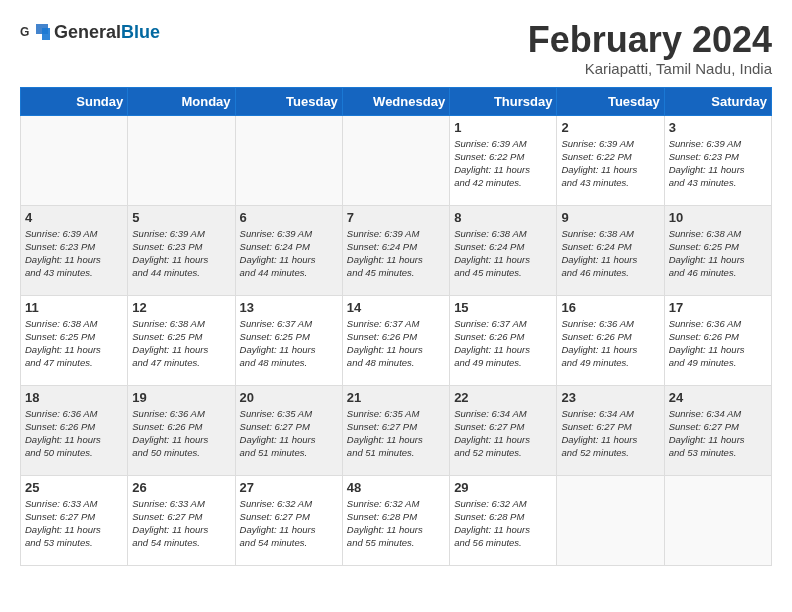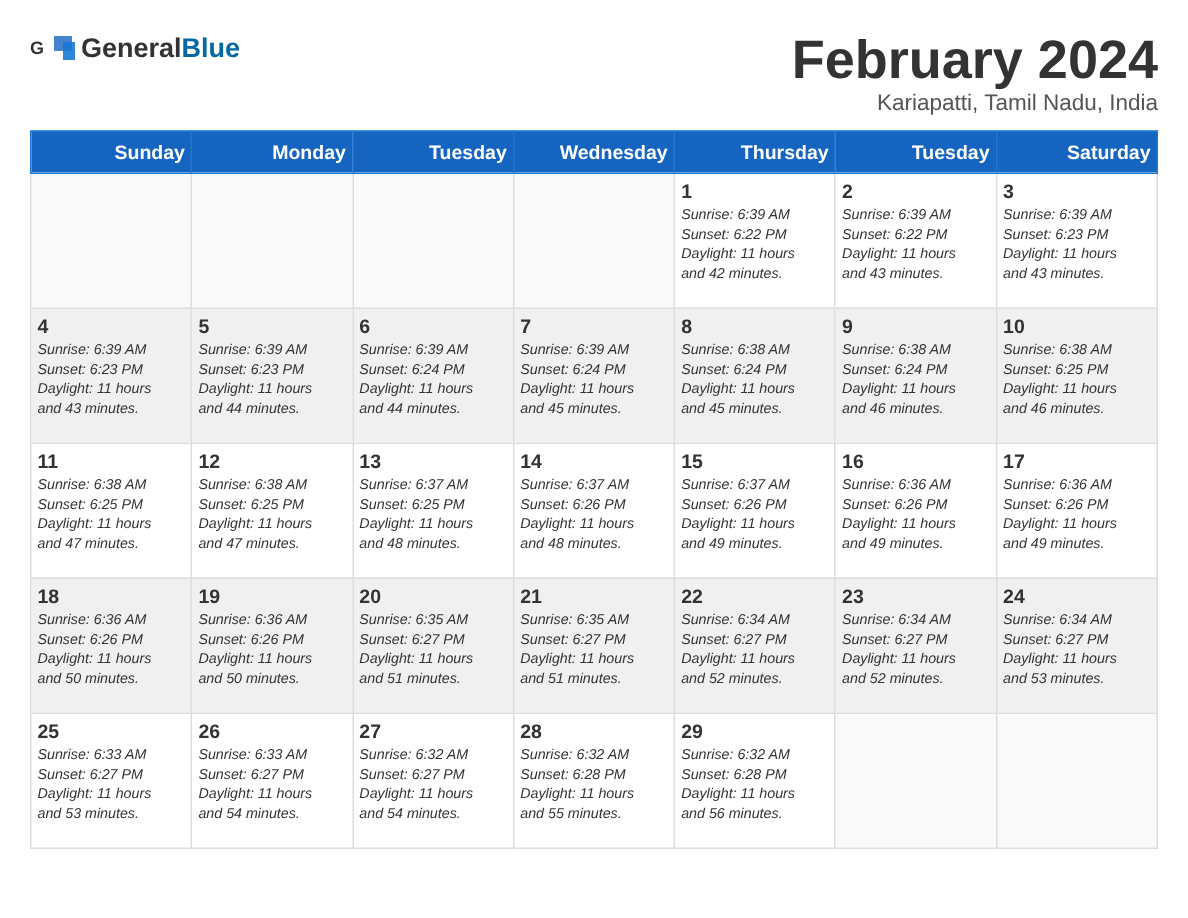--- a/index.html
+++ b/index.html
@@ -324,21 +324,21 @@
 and 54 minutes.</div>
         </td>
         <td>
           <span class="day-num">27</span>
           <div class="day-info" style="white-space: pre-line;">Sunrise: 6:32 AM
 Sunset: 6:27 PM
 Daylight: 11 hours
 and 54 minutes.</div>
         </td>
         <td>
-          <span class="day-num">28</span>
+          <span class="day-num">48</span>
           <div class="day-info" style="white-space: pre-line;">Sunrise: 6:32 AM
 Sunset: 6:28 PM
 Daylight: 11 hours
 and 55 minutes.</div>
         </td>
         <td>
           <span class="day-num">29</span>
           <div class="day-info" style="white-space: pre-line;">Sunrise: 6:32 AM
 Sunset: 6:28 PM
 Daylight: 11 hours

